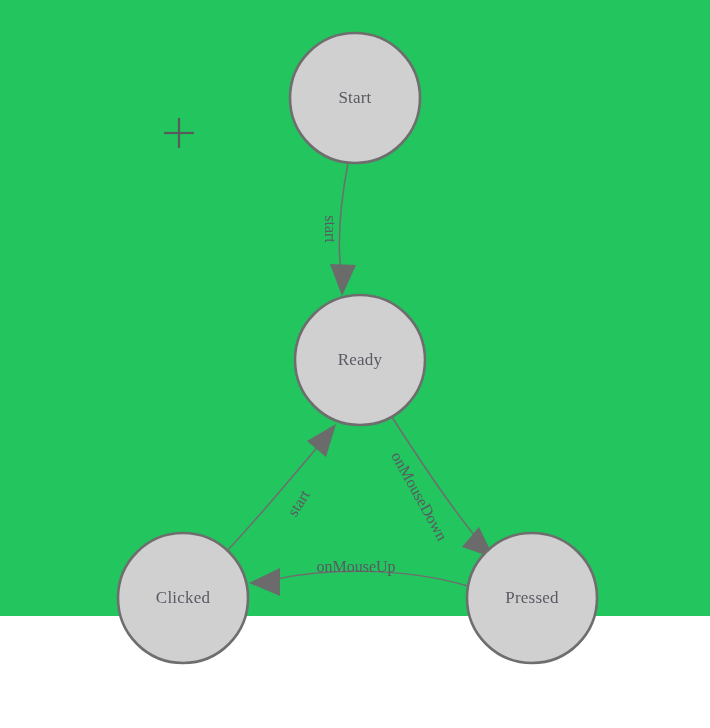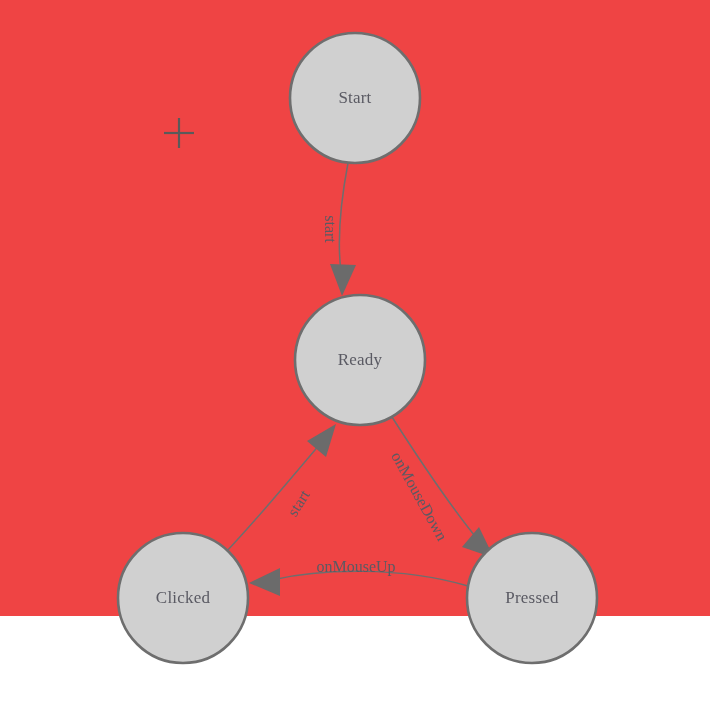--- a/index.html
+++ b/index.html
@@ -11,21 +11,21 @@
   body {
     width: 710px;
     height: 728px;
     overflow: hidden;
     font-family: "Liberation Serif", serif;
   }
   #canvas-root {
     position: relative;
     width: 710px;
     height: 616px;
-    background: #ef4444;
+    background: #22c55e;
   }
   svg#diagram {
     display: block;
     width: 710px;
     height: 728px;
   }
   .node-circle {
     fill: #d0d0d0;
     stroke: #6e6e6e;
     stroke-width: 2.6;

